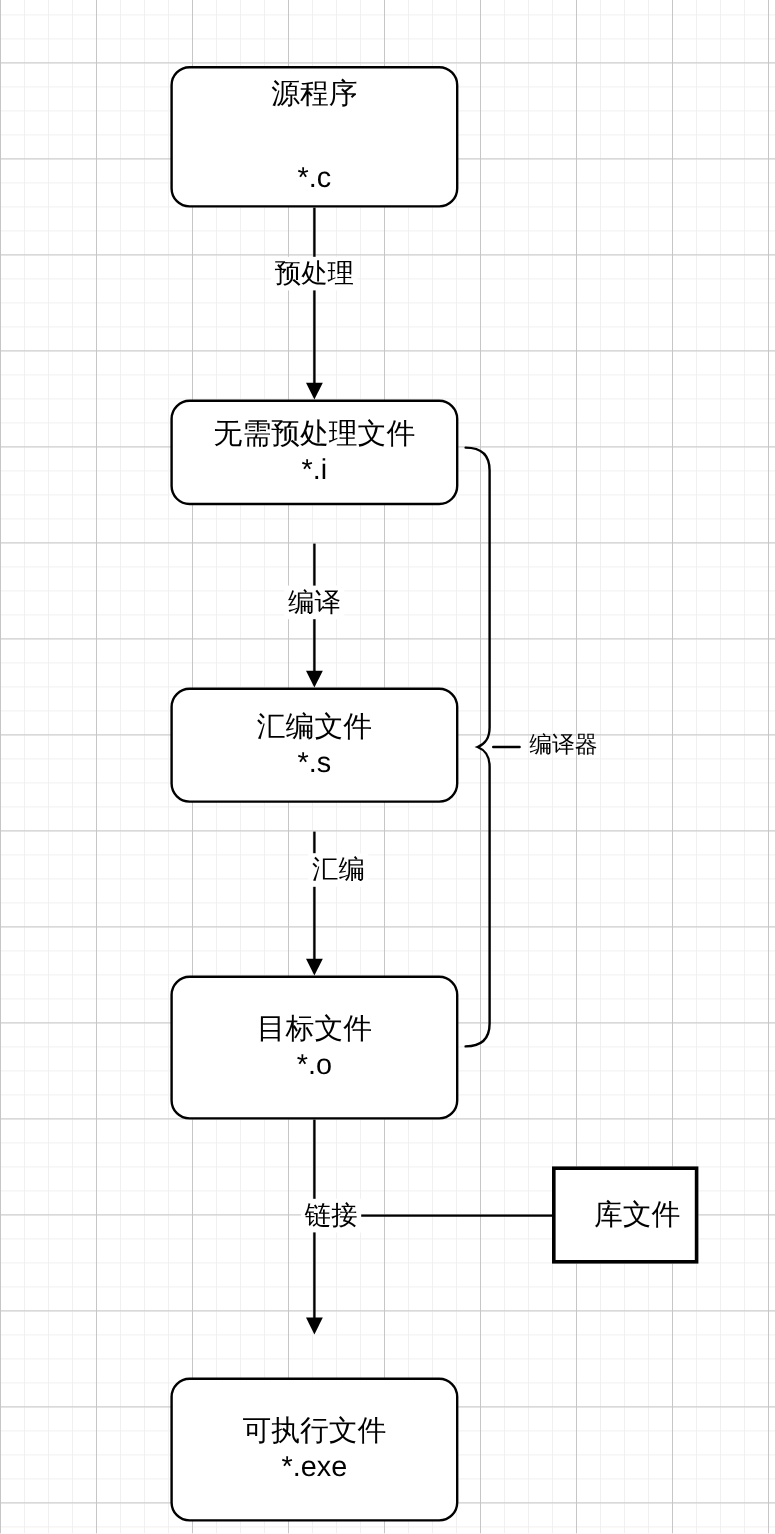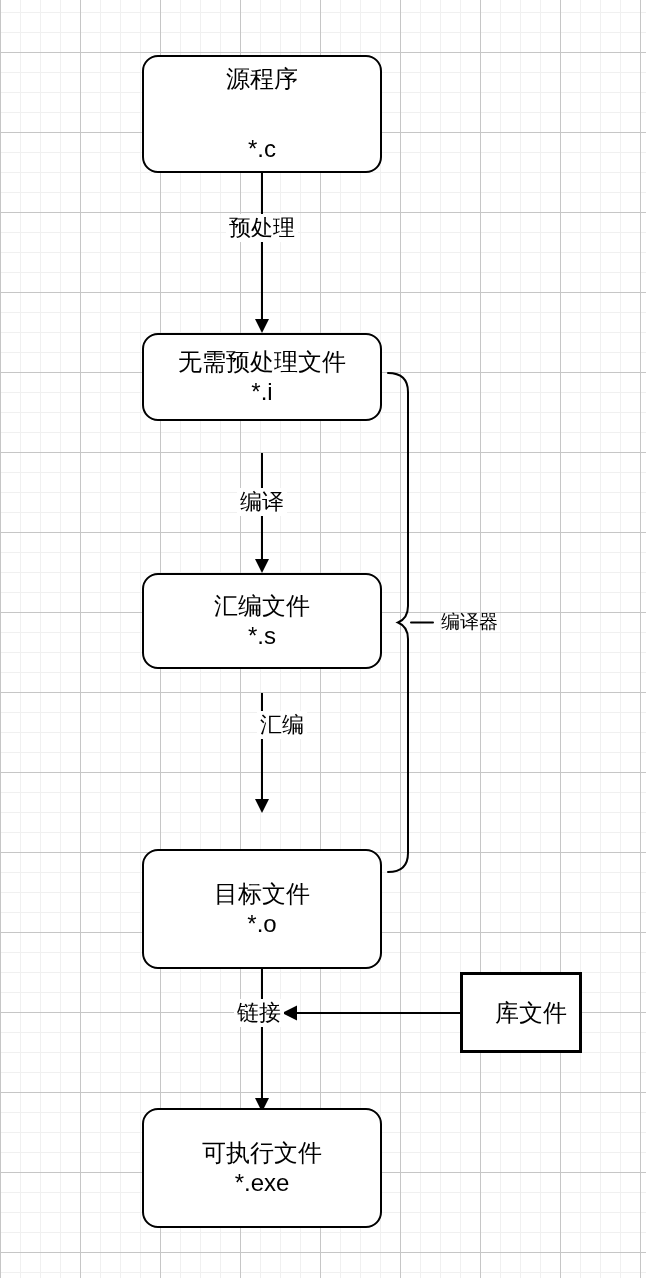--- a/index.html
+++ b/index.html
@@ -40,36 +40,36 @@
     white-space: nowrap;
   }
   .node.rect {
     border-radius: 0;
     border-width: 3px;
     padding-left: 20px;
   }
   #n-source       { left: 142px; top: 55px;   width: 240px; height: 118px; gap: 40px; }
   #n-preprocessed { left: 142px; top: 333px;  width: 240px; height: 88px; }
   #n-assembly     { left: 142px; top: 573px;  width: 240px; height: 96px; }
-  #n-object       { left: 142px; top: 813px;  width: 240px; height: 120px; margin-top: 36px; }
-  #n-executable   { left: 142px; top: 1108px; width: 240px; height: 120px; }
+  #n-object       { left: 142px; top: 813px;  width: 240px; height: 120px; }
+  #n-executable   { left: 142px; top: 1148px; width: 240px; height: 120px; }
   #n-library      { left: 460px; top: 972px;  width: 122px; height: 81px; }
   .edge-label {
     position: absolute;
     transform: translate(-50%, -50%);
     background: #ffffff;
     padding: 1px 3px;
     font-size: 22px;
     line-height: 26px;
     white-space: nowrap;
   }
   #el-preprocess { left: 262px; top: 228px; }
   #el-compile    { left: 262px; top: 502px; }
   #el-assemble   { left: 262px; top: 725px; margin-left: 20px; }
-  #el-link       { left: 259px; top: 1013px; }
+  #el-link       { left: 276px; top: 1013px; }
   .brace-label {
     position: absolute;
     left: 441px; top: 622px;
     transform: translateY(-50%);
     font-size: 19px;
     line-height: 28px;
     white-space: nowrap;
   }
 </style>
 </head>

